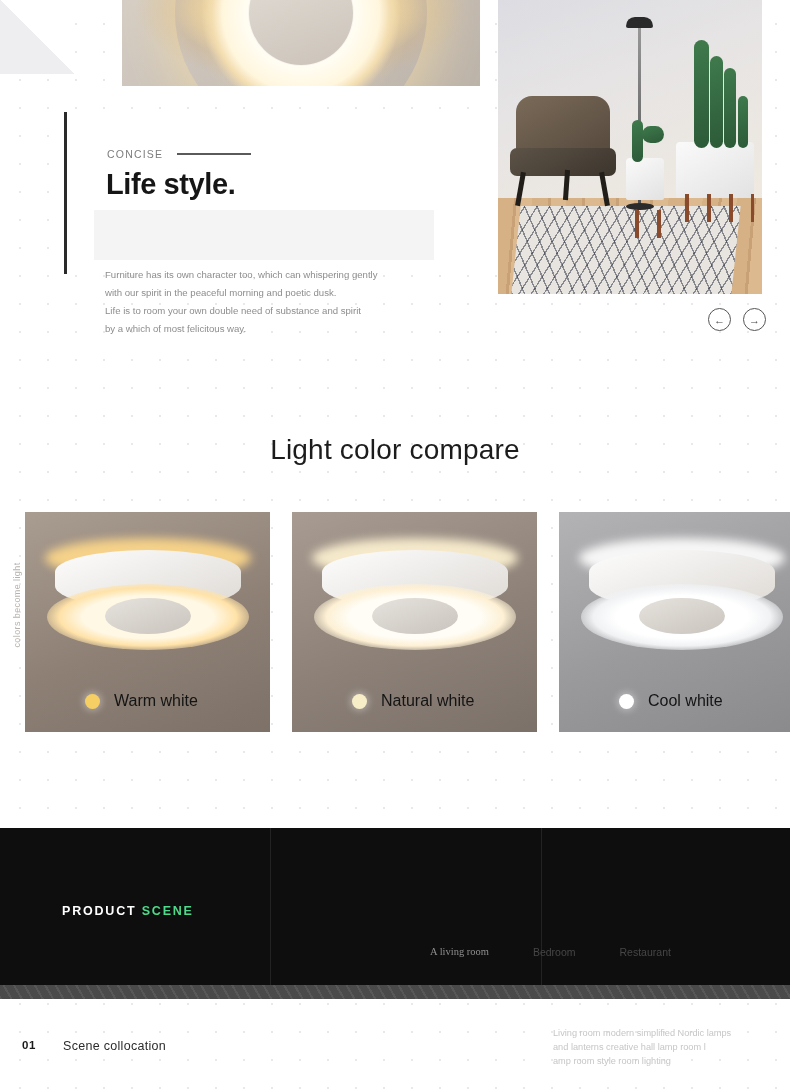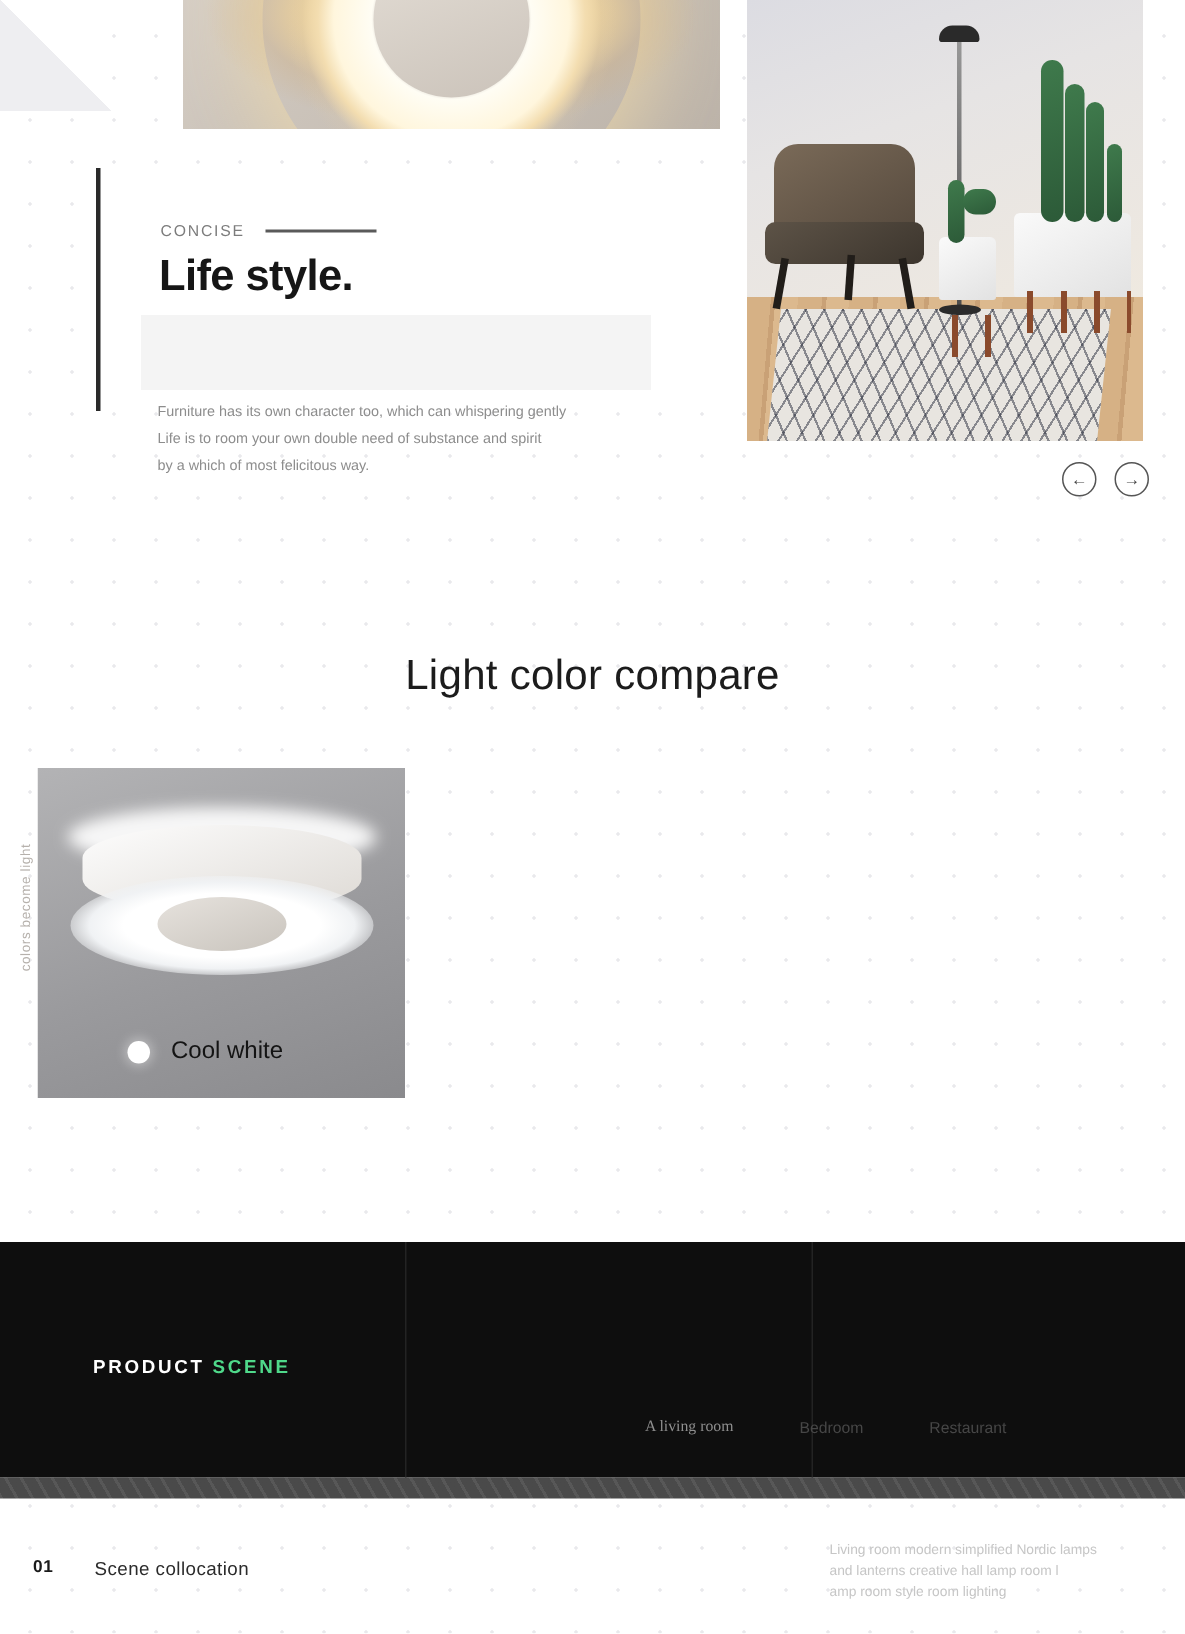--- a/index.html
+++ b/index.html
@@ -220,35 +220,62 @@
       <span class="kicker">CONCISE</span>
       <span class="kicker-rule"></span>
     </div>
     <div class="hero-title">Life style.</div>
   </div>
 
   <div class="hero-grayblock"></div>
 
   <div class="hero-body">
     <div>Furniture has its own character too, which can whispering gently</div>
+    <div>with our spirit in the peaceful morning and poetic dusk.</div>
     <div>Life is to room your own double need of substance and spirit</div>
     <div>by a which of most felicitous way.</div>
   </div>
 
   <div class="arrows">
     <div class="arrow-btn">←</div>
     <div class="arrow-btn">→</div>
   </div>
 </div>
 
 <div class="compare-title">Light color compare</div>
 <div class="side-label">colors become light</div>
 
 <div class="cards">
-
+  <div class="ccard">
+    <div class="cc-bg" id="bg0" style="background: linear-gradient(160deg, rgb(169, 156, 144) 0%, rgb(142, 128, 117) 55%, rgb(125, 113, 104) 100%);"></div>
+    <div class="cc-lamp">
+      <div class="cc-glow-top" id="gt0" style="background: rgb(255, 217, 138);"></div>
+      <div class="cc-body"></div>
+      <div class="cc-rim" id="rim0" style="background: radial-gradient(rgb(255, 248, 228) 0px, rgb(255, 248, 228) 46%, rgb(255, 226, 168) 62%, rgba(255, 214, 140, 0) 80%);"></div>
+      <div class="cc-hub"></div>
+    </div>
+    <div class="cc-label">
+      <span class="cc-dot" id="dot0" style="background: rgb(245, 207, 99);"></span>
+      <span class="cc-text">Warm white</span>
+    </div>
+  </div>
+
+  <div class="ccard">
+    <div class="cc-bg" id="bg1" style="background: linear-gradient(160deg, rgb(168, 156, 146) 0%, rgb(141, 129, 120) 55%, rgb(124, 113, 105) 100%);"></div>
+    <div class="cc-lamp">
+      <div class="cc-glow-top" id="gt1" style="background: rgb(255, 243, 210);"></div>
+      <div class="cc-body"></div>
+      <div class="cc-rim" id="rim1" style="background: radial-gradient(rgb(255, 253, 246) 0px, rgb(255, 253, 246) 46%, rgb(253, 240, 212) 62%, rgba(253, 240, 212, 0) 80%);"></div>
+      <div class="cc-hub"></div>
+    </div>
+    <div class="cc-label">
+      <span class="cc-dot" id="dot1" style="background: rgb(247, 238, 200);"></span>
+      <span class="cc-text">Natural white</span>
+    </div>
+  </div>
 
   <div class="ccard">
     <div class="cc-bg" id="bg2" style="background: linear-gradient(160deg, rgb(179, 179, 181) 0%, rgb(154, 154, 157) 55%, rgb(138, 138, 141) 100%);"></div>
     <div class="cc-lamp">
       <div class="cc-glow-top" id="gt2" style="background: rgb(255, 255, 255);"></div>
       <div class="cc-body"></div>
       <div class="cc-rim" id="rim2" style="background: radial-gradient(rgb(255, 255, 255) 0px, rgb(255, 255, 255) 46%, rgb(240, 242, 244) 62%, rgba(240, 242, 244, 0) 80%);"></div>
       <div class="cc-hub"></div>
     </div>
     <div class="cc-label">

